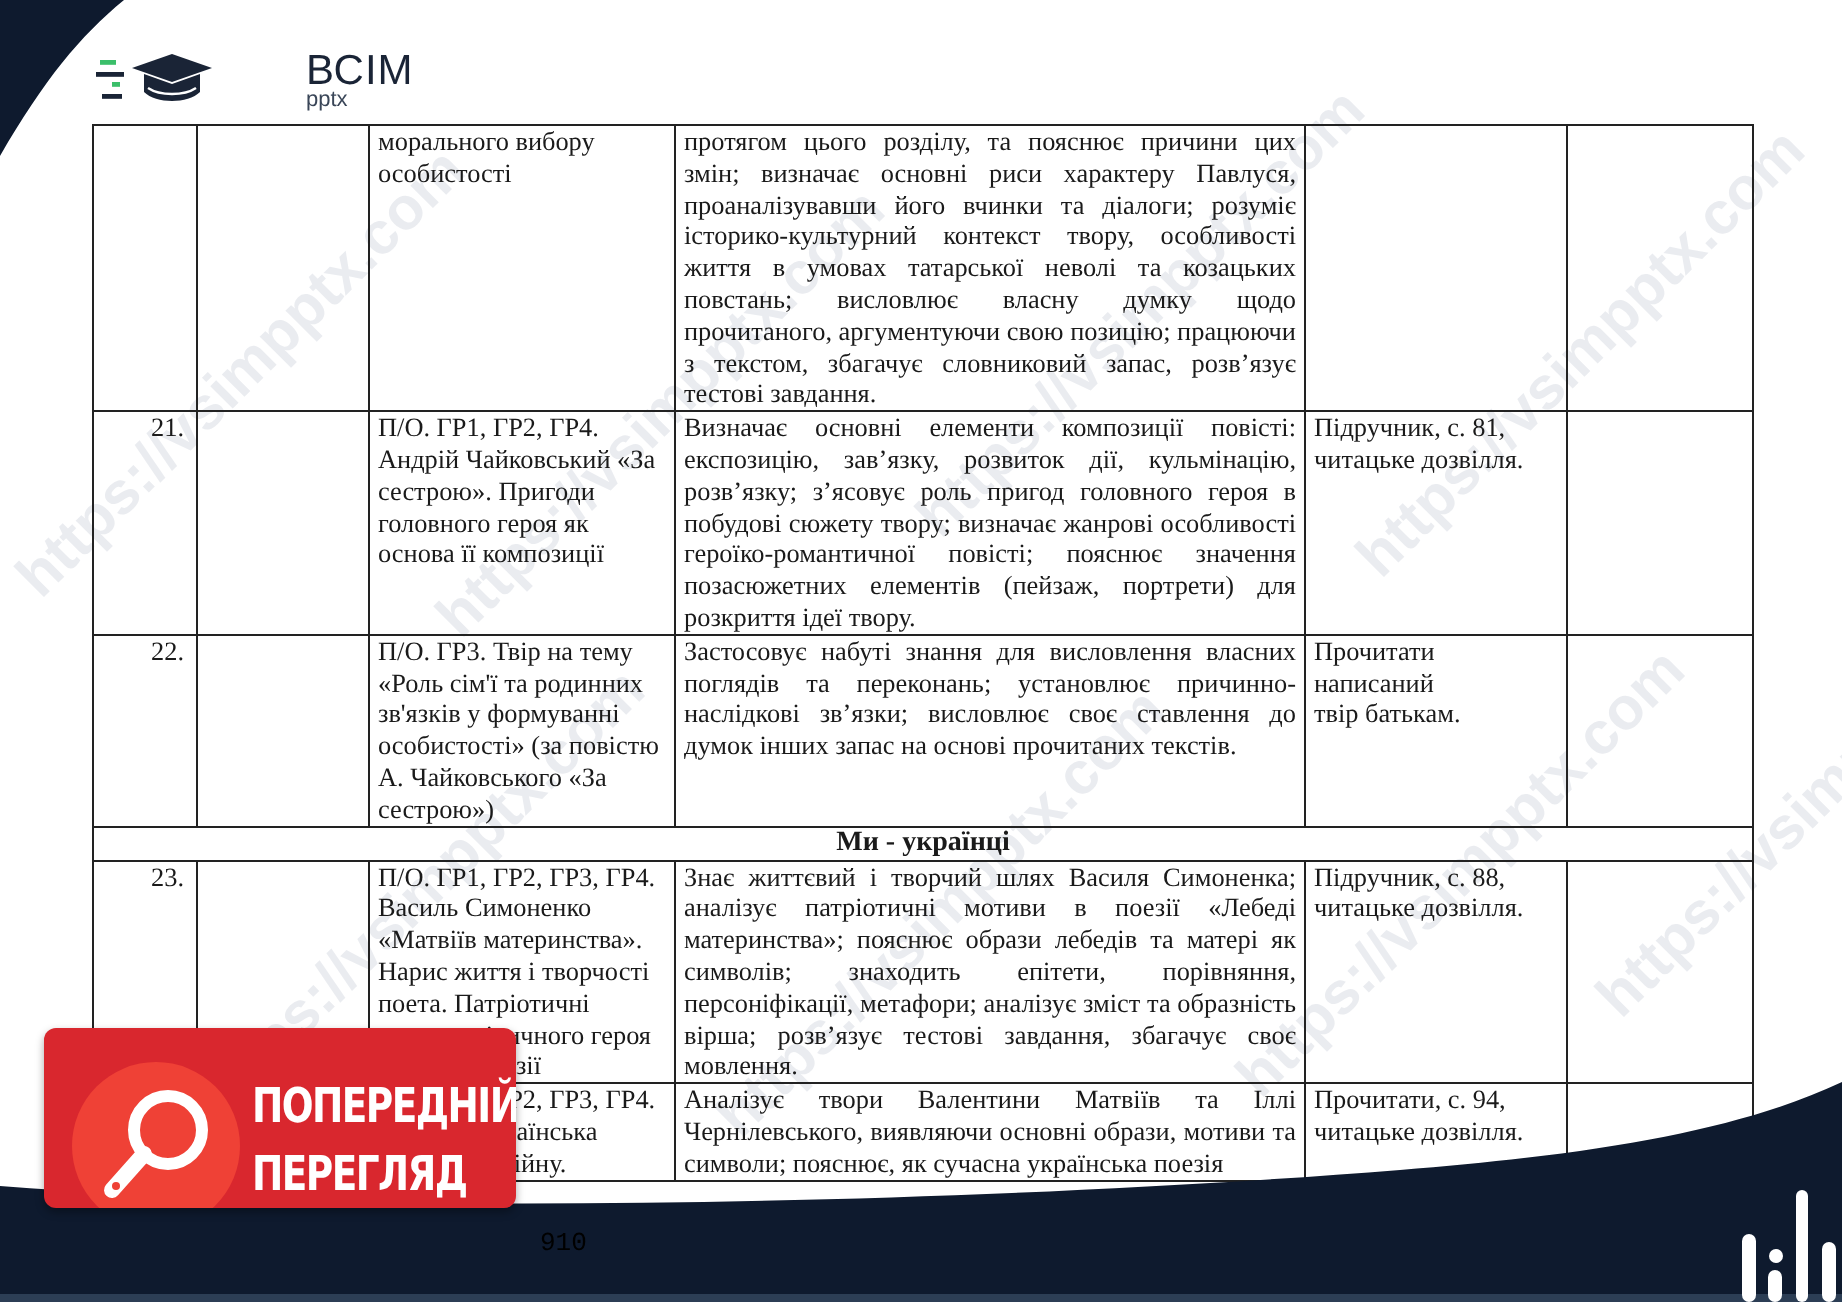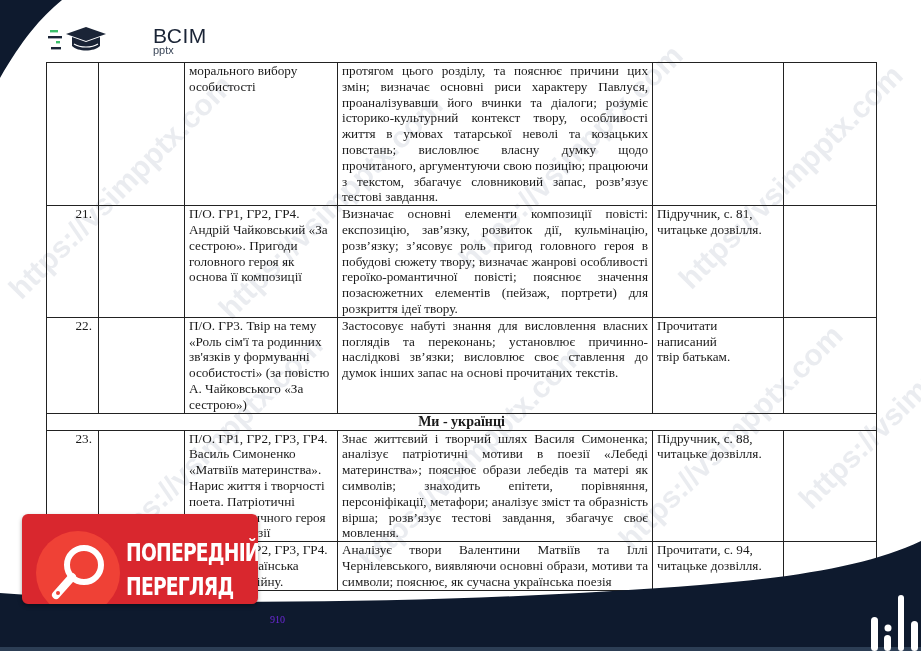--- a/index.html
+++ b/index.html
@@ -18,22 +18,22 @@
   
   .footer-wave {
     position: absolute; left: 0; bottom: 0; width: 921px; height: 110px;
     background: #0e1a2e;
     clip-path: path('M0 52 C200 68 500 60 700 44 C800 36 870 24 921 0 L921 110 L0 110 Z');
   }
   .footer-strip {
     position: absolute; left: 0; bottom: 0; width: 921px; height: 4px; background: #2c3e55;
   }
   .page-num {
-    position: absolute; left: 270px; top: 614px; font-family: Liberation Serif, serif;
-    font-size: 10px; color: #6d28d9;
+    position: absolute; left: 270px; top: 614px; font-family: Liberation Mono, monospace;
+    font-size: 13px; color: #000000;
   }
   
   .logo { position: absolute; left: 48px; top: 26px; height: 28px; display: flex; align-items: center; gap: 39px; }
   .logo svg { display: block; }
   .logo-text { margin-left: 4px; line-height: 1; font-family: "Liberation Sans", sans-serif; }
   .logo-text .big { font-size: 21px; color: #1a2436; letter-spacing: 0.5px; display: block; }
   .logo-text .small { font-size: 11px; color: #3a4658; display: block; margin-top: -1px; }
 
   
   .doc-table {

